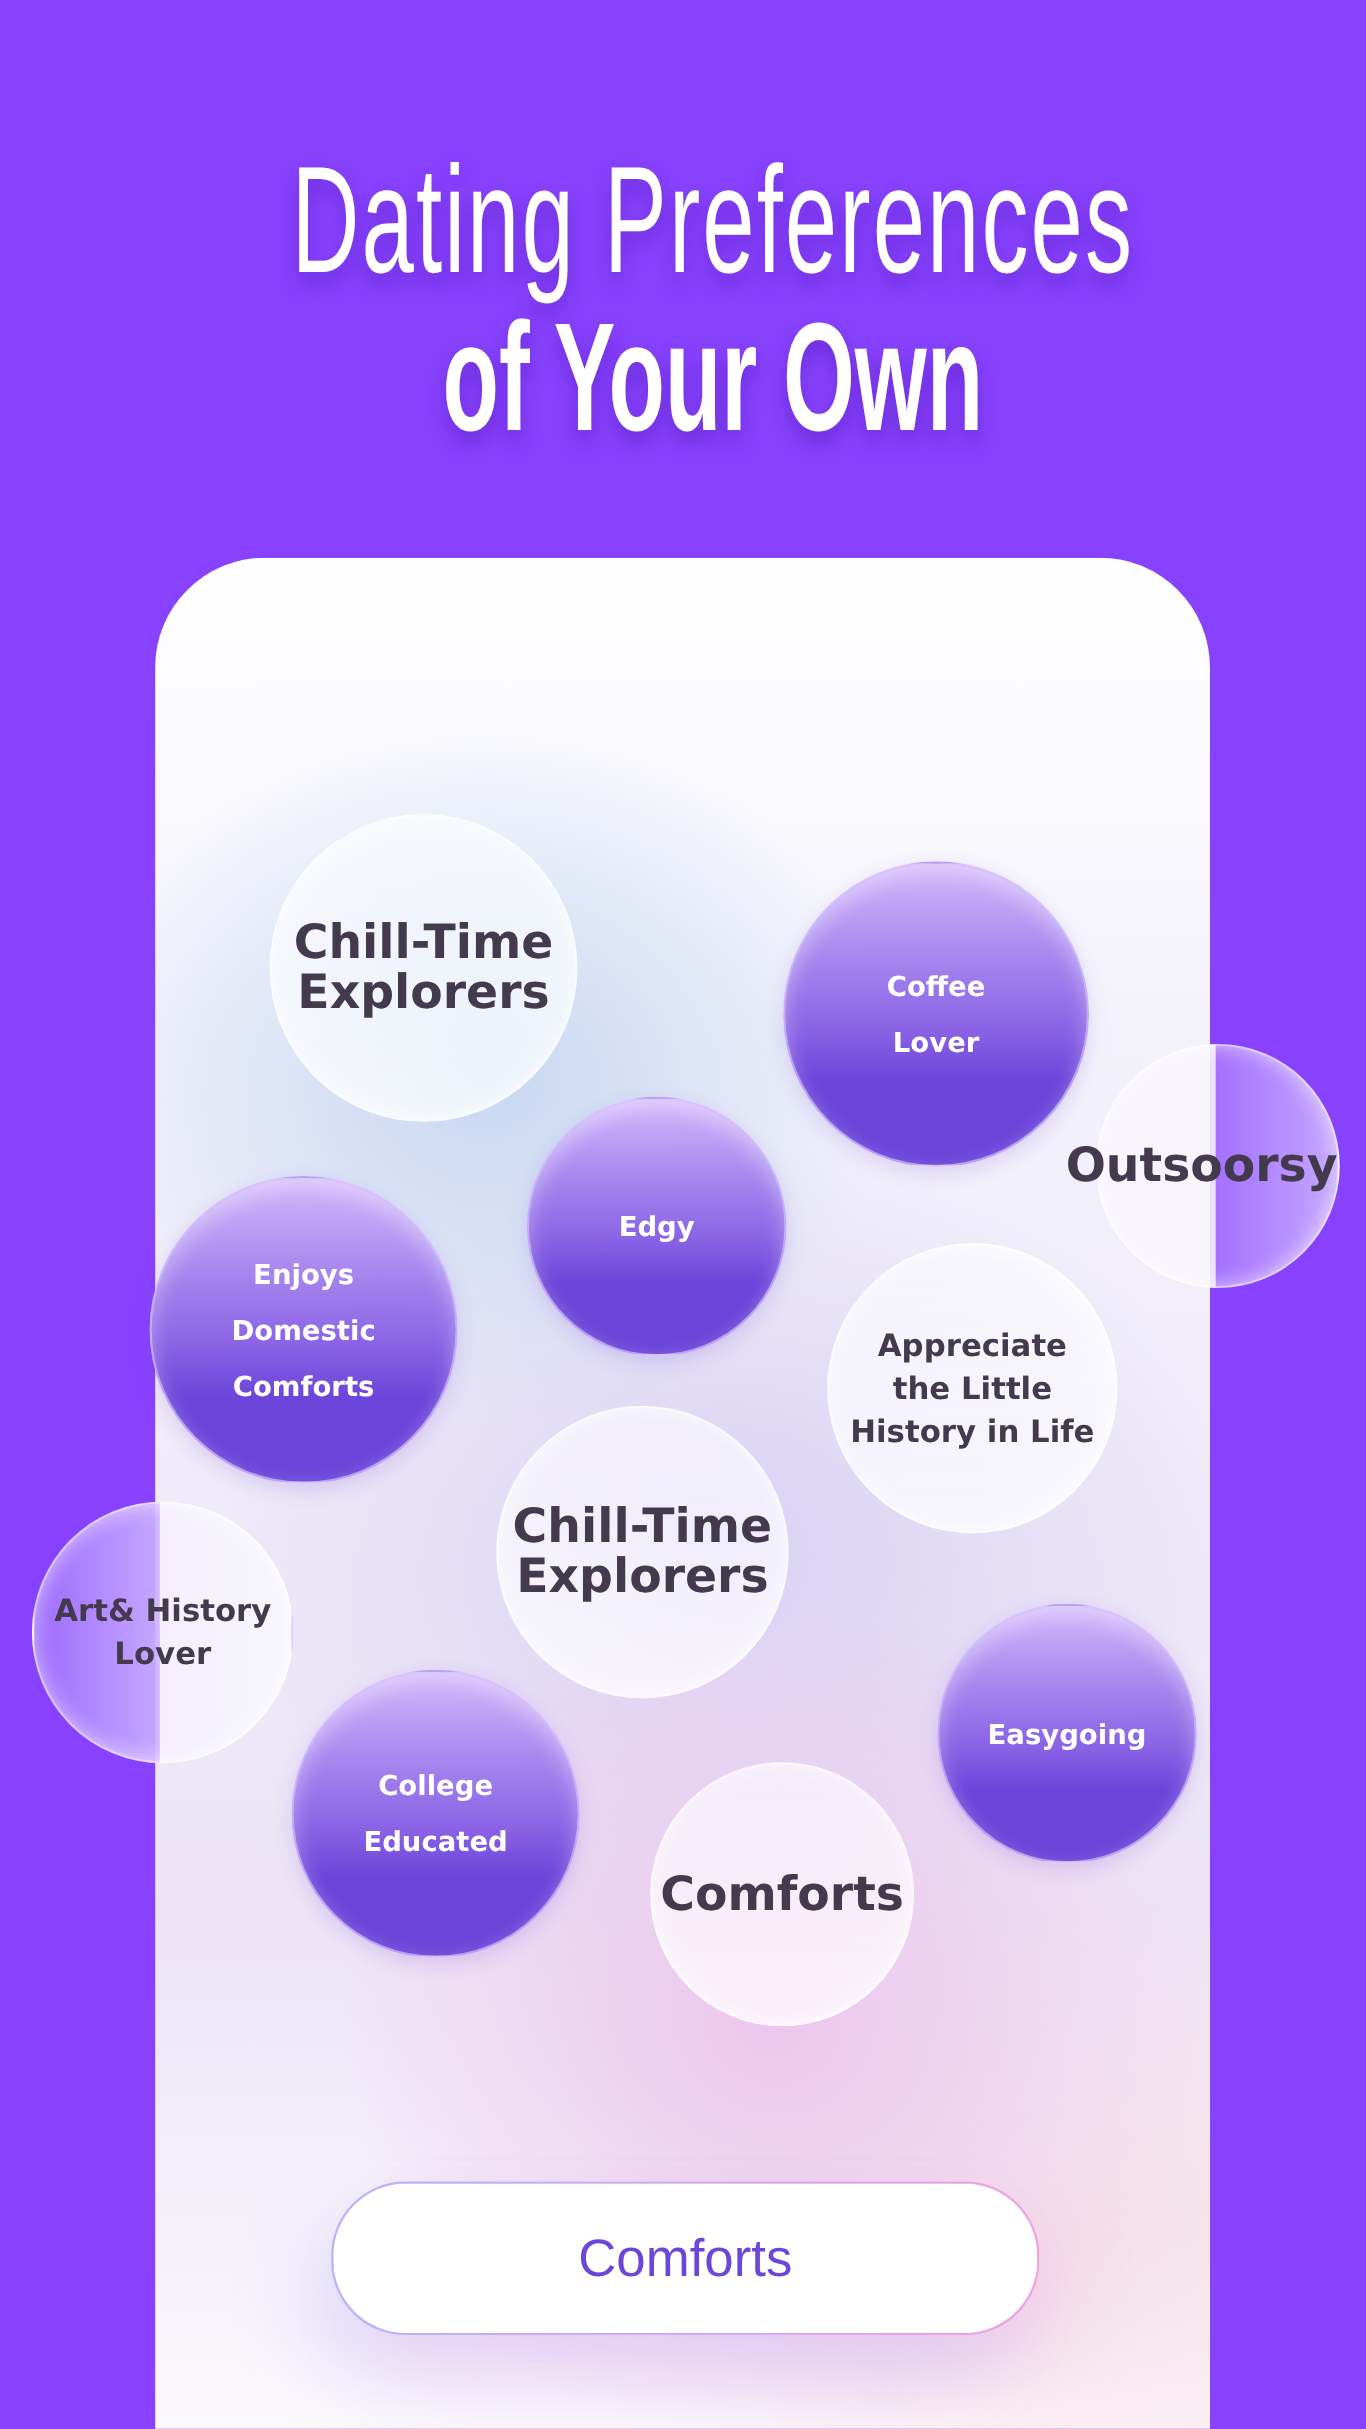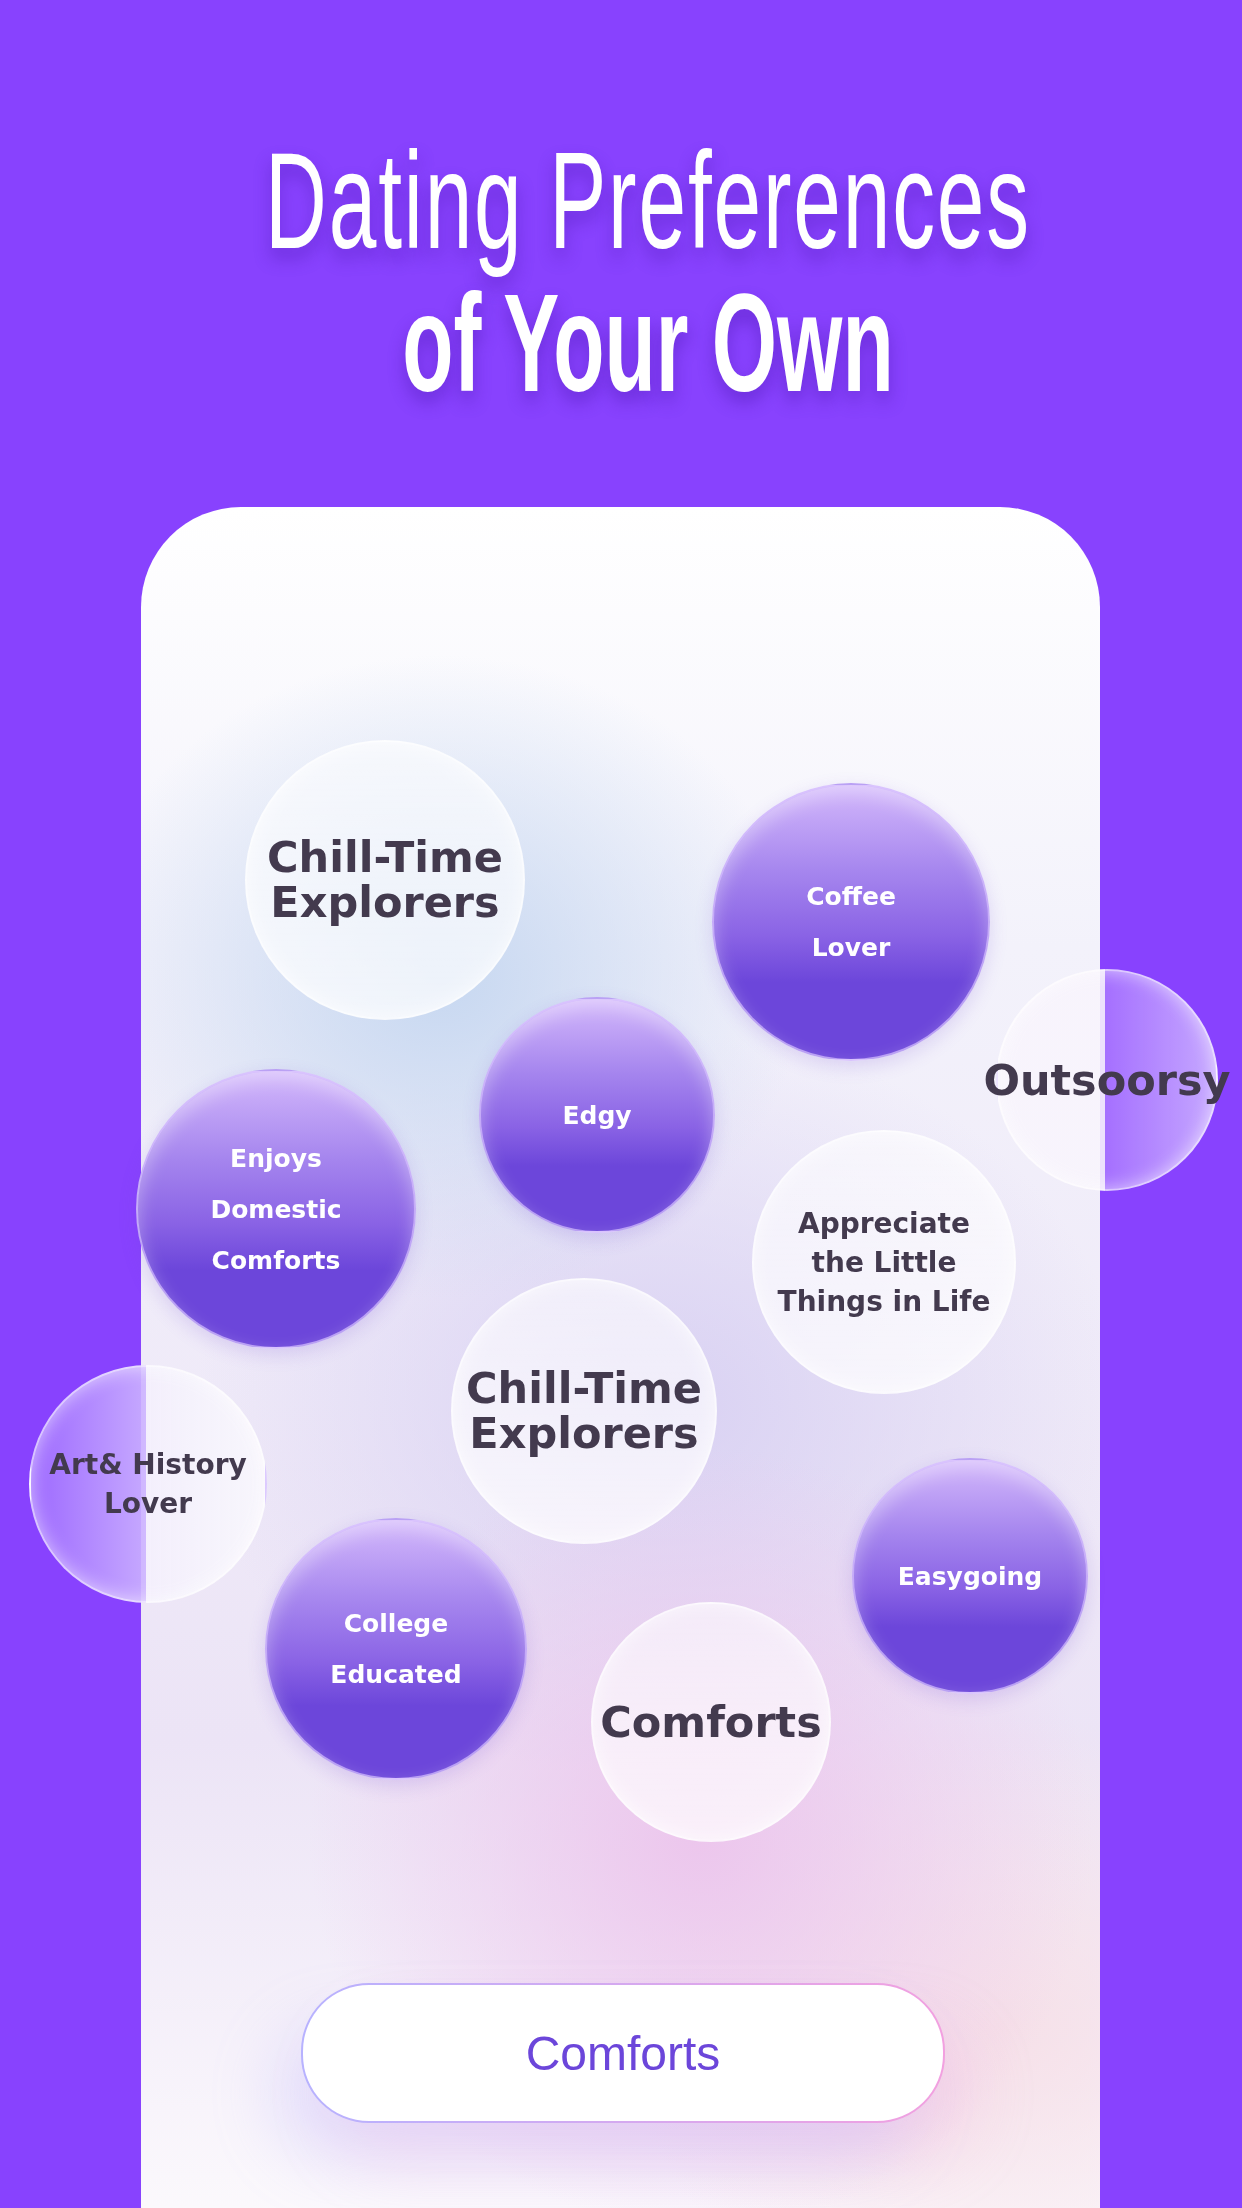--- a/index.html
+++ b/index.html
@@ -87,38 +87,38 @@
   <div class="bubble unselected" style="left:245px; top:740px; width:280px; height:280px;">
     <span>Chill-Time
 Explorers</span>
   </div>
 
   <div class="bubble selected" style="left:712px; top:783px; width:278px; height:278px;">
     <span>Coffee
 Lover</span>
   </div>
 
-  <div class="bubble unselected edge-right" style="left:996px; top:969px; width:222px; height:222px;">
+  <div class="bubble unselected edge-right" style="left:996px; top:949px; width:222px; height:222px;justify-content:flex-end;">
     <span>Outsoorsy</span>
   </div>
 
   <div class="bubble selected" style="left:479px; top:997px; width:236px; height:236px;">
     <span>Edgy</span>
   </div>
 
   <div class="bubble selected" style="left:136px; top:1069px; width:280px; height:280px;">
     <span>Enjoys
 Domestic
 Comforts</span>
   </div>
 
   <div class="bubble unselected small-text" style="left:752px; top:1130px; width:264px; height:264px;">
     <span>Appreciate
 the Little
-Things in Life</span>
+History in Life</span>
   </div>
 
   <div class="bubble unselected" style="left:451px; top:1278px; width:266px; height:266px;">
     <span>Chill-Time
 Explorers</span>
   </div>
 
   <div class="bubble unselected edge-left small-text" style="left:29px; top:1365px; width:238px; height:238px;">
     <span>Art&amp; History
 Lover</span>

